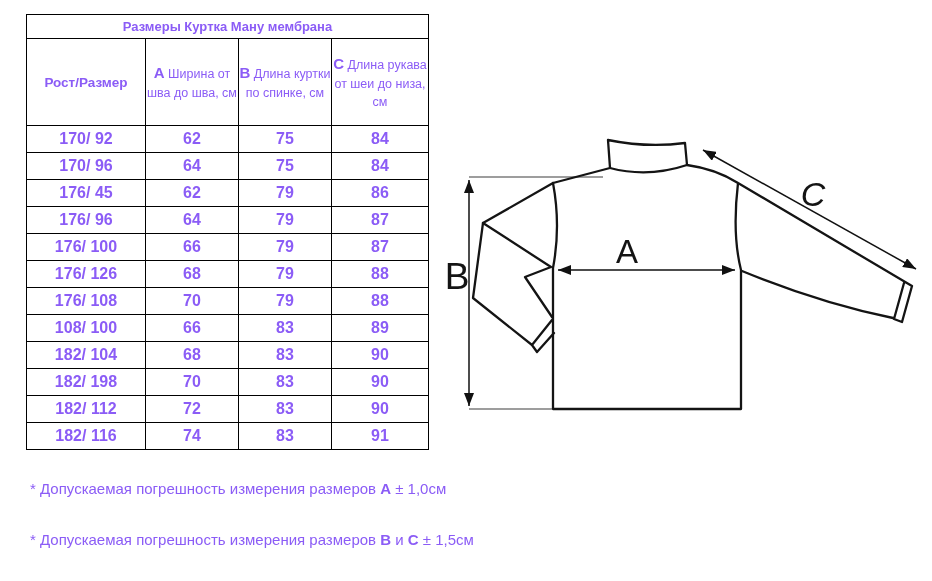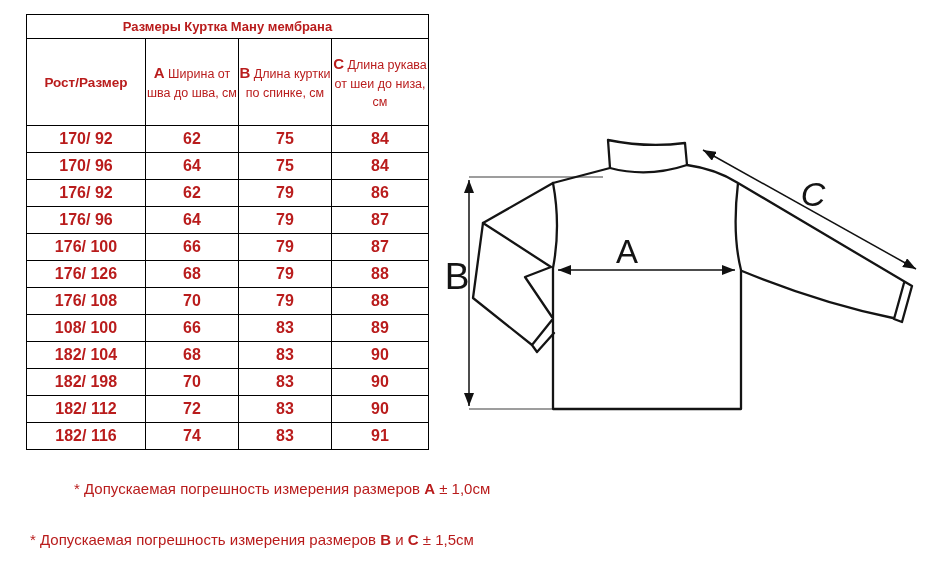--- a/index.html
+++ b/index.html
@@ -1,36 +1,36 @@
 <!DOCTYPE html>
 <html><head>
 <meta charset="utf-8">
 <style>
   html,body{margin:0;padding:0;background:#fff;}
   .canvas{position:relative;width:932px;height:581px;background:#ffffff;
-          font-family:"Liberation Sans",sans-serif;color:#b91c1c;overflow:hidden;}
+          font-family:"Liberation Sans",sans-serif;color:#8b5cf6;overflow:hidden;}
 
   
   table.size{position:absolute;left:26px;top:14px;width:402px;
              border-collapse:collapse;table-layout:fixed;}
   table.size td,table.size th{border:1.4px solid #000;text-align:center;
              vertical-align:middle;padding:0;overflow:hidden;}
   tr.title-row th{height:23px;font-size:13px;font-weight:bold;}
   tr.header-row td{height:86px;}
   td.hdr{font-weight:normal;font-size:12.5px;line-height:1.45;padding:3px 5px;}
   td.hdr .letter{font-weight:bold;font-size:15px;}
   td.rost{font-weight:bold;font-size:13.5px;}
   tr.data{height:27px;}
   tr.data td{font-weight:bold;font-size:16px;}
   col.c0{width:119px;} col.c1{width:93px;} col.c2{width:93px;} col.c3{width:97px;}
 
   
   .footnote{position:absolute;left:30px;font-size:15px;white-space:nowrap;}
   .footnote b{font-weight:bold;}
-  #fn1{top:480px;margin-left:44px;} #fn2{top:531px;}
+  #fn1{top:480px;} #fn2{top:531px;}
 
   
   svg.diagram{position:absolute;left:430px;top:125px;}
   svg.diagram text{font-family:"Liberation Sans",sans-serif;fill:#141414;}
   .outline{stroke:#141414;stroke-width:2.3;fill:none;
            stroke-linecap:round;stroke-linejoin:round;}
   .dim{stroke:#111;stroke-width:1.5;fill:none;}
   .ext{stroke:#3c3c3c;stroke-width:1.2;fill:none;}
 </style>
 </head>
@@ -61,21 +61,21 @@
           <td>75</td>
           <td>84</td>
         </tr>
     <tr class="data">
           <td>170/ 96</td>
           <td>64</td>
           <td>75</td>
           <td>84</td>
         </tr>
     <tr class="data">
-          <td>176/ 92</td>
+          <td>176/ 45</td>
           <td>62</td>
           <td>79</td>
           <td>86</td>
         </tr>
     <tr class="data">
           <td>176/ 96</td>
           <td>64</td>
           <td>79</td>
           <td>87</td>
         </tr>

